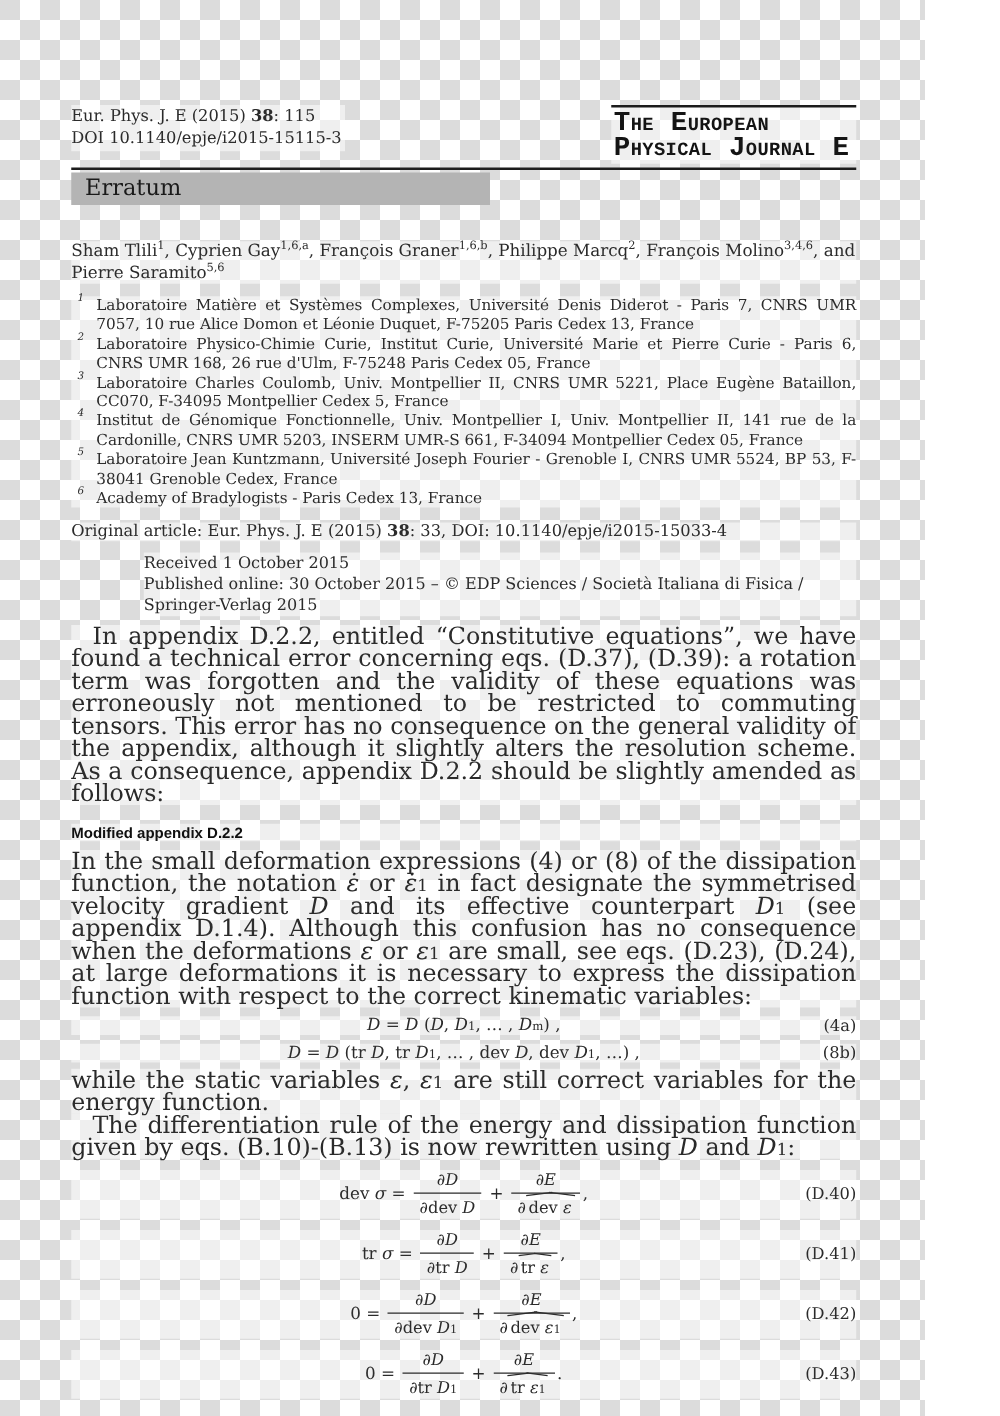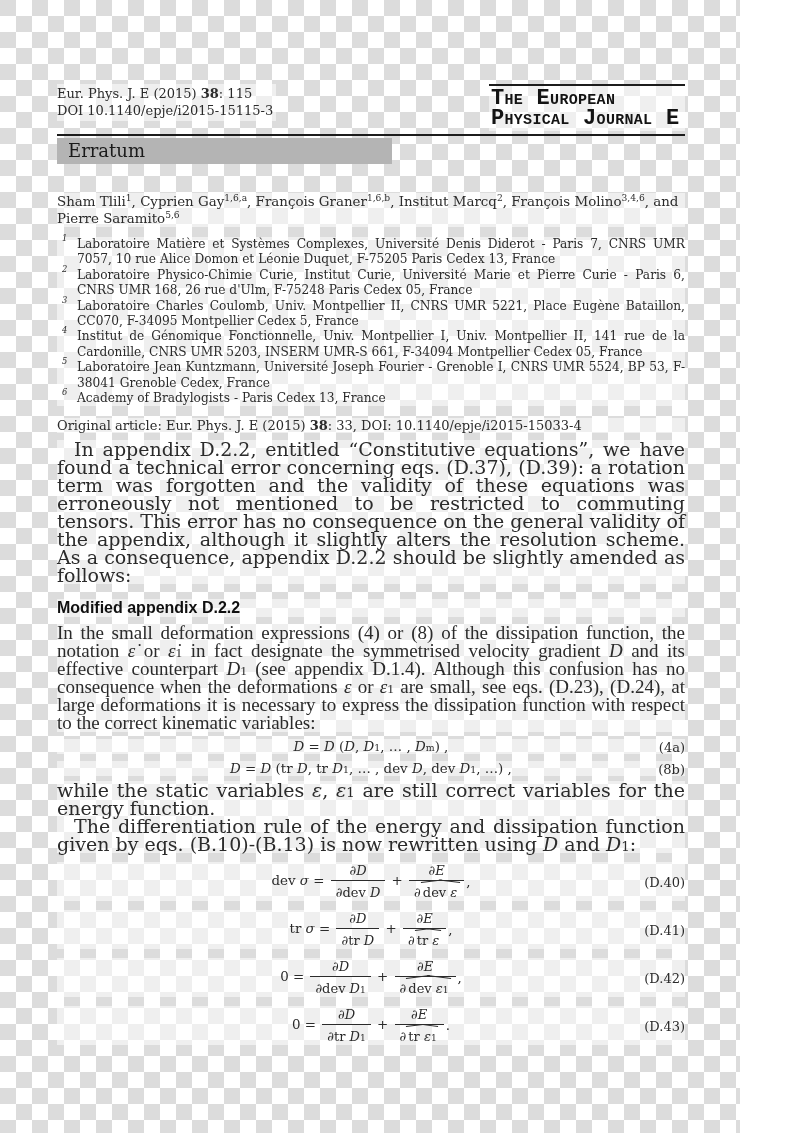--- a/index.html
+++ b/index.html
@@ -46,23 +46,23 @@
 
   .original { margin-top:12px; font-size:13px; }
   .received { margin-top:9px; margin-left:58px; font-size:12.8px; line-height:17px; }
 
   p.body { font-size:19px; line-height:18px; text-align:justify; }
   .indent { text-indent:17px; }
   .intro { margin-top:7px; }
 
   .sec-heading {
     margin-top:15px; font-family:"Liberation Sans","DejaVu Sans",sans-serif;
-    font-weight:bold; font-size:16px; color:#101010;
-  }
-  .sec-para { margin-top:7px;font-family:Liberation Serif, serif; }
+    font-weight:bold; font-size:12px; color:#101010;
+  }
+  .sec-para { margin-top:7px; }
 
   i { font-family:inherit; }
   .cal { font-style:italic; font-weight:500; }
   sub { font-size:70%; vertical-align:-18%; line-height:0; }
 
   
   .eqrow { position:relative; margin:7px 0 5px 0; font-size:13.4px; text-align:center; }
   .eqrow .eqbody { display:inline-block; }
   .eqrow .eqlabel { position:absolute; right:0; top:50%; transform:translateY(-50%); font-size:13px; }
   .frac-row { margin:9px 0; }
@@ -100,21 +100,21 @@
 
     <div class="authors veil">
       
     
         <span class="author"><span>Sham Tlili</span><sup>1</sup><span>, </span></span>
       
         <span class="author"><span>Cyprien Gay</span><sup>1,6,a</sup><span>, </span></span>
       
         <span class="author"><span>François Graner</span><sup>1,6,b</sup><span>, </span></span>
       
-        <span class="author"><span>Institut Marcq</span><sup>2</sup><span>, </span></span>
+        <span class="author"><span>Philippe Marcq</span><sup>2</sup><span>, </span></span>
       
         <span class="author"><span>François Molino</span><sup>3,4,6</sup><span>, and </span></span>
       
         <span class="author"><span>Pierre Saramito</span><sup>5,6</sup><span></span></span>
       </div>
 
     <div class="affils veil">
 
         <div class="affil">
           <sup class="affil-num">1</sup>
@@ -142,20 +142,24 @@
         </div>
 
         <div class="affil">
           <sup class="affil-num">6</sup>
           <span class="affil-text">Academy of Bradylogists - Paris Cedex 13, France</span>
         </div>
       </div>
 
     <p class="original veil">Original article: Eur. Phys. J. E (2015) <b>38</b>: 33, DOI: 10.1140/epje/i2015-15033-4</p>
 
+    <div class="received veil">
+      <div>Received 1 October 2015</div>
+      <div>Published online: 30 October 2015 – © EDP Sciences / Società Italiana di Fisica / Springer-Verlag 2015</div>
+    </div>
 
     <p class="body intro indent veil">In appendix D.2.2, entitled “Constitutive equations”, we have found a technical error concerning eqs. (D.37), (D.39): a rotation term was forgotten and the validity of these equations was erroneously not mentioned to be restricted to commuting tensors. This error has no consequence on the general validity of the appendix, although it slightly alters the resolution scheme. As a consequence, appendix D.2.2 should be slightly amended as follows:</p>
 
     <h2 class="sec-heading veil">Modified appendix D.2.2</h2>
 
     <p class="body sec-para veil">In the small deformation expressions (4) or (8) of the dissipation function, the notation <i>ε̇</i> or <i>ε̇</i><sub>1</sub> in fact designate the symmetrised velocity gradient <i>D</i> and its effective counterpart <i>D</i><sub>1</sub> (see appendix D.1.4). Although this confusion has no consequence when the deformations <i>ε</i> or <i>ε</i><sub>1</sub> are small, see eqs. (D.23), (D.24), at large deformations it is necessary to express the dissipation function with respect to the correct kinematic variables:</p>
 
     <div>
 
         <div class="eqrow veil">

